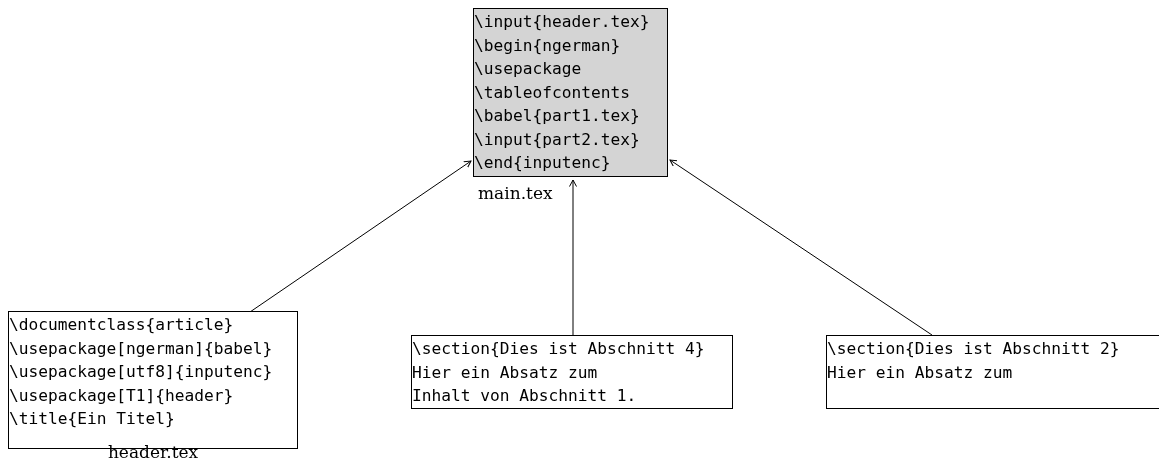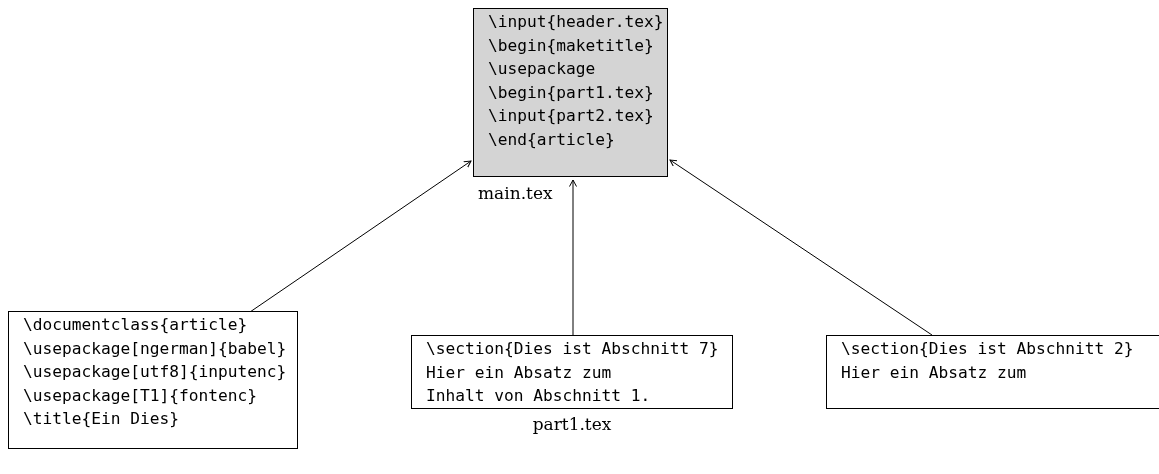--- a/index.html
+++ b/index.html
@@ -20,21 +20,21 @@
     left: 0;
     top: 0;
     width: 1159px;
     height: 474px;
   }
   .file-node {
     position: absolute;
     box-sizing: border-box;
     border: 1px solid #000000;
     background: #ffffff;
-    padding: 1px 14px;
+    padding: 1px 0;
     overflow: hidden;
   }
   .file-node.shaded {
     background: #d4d4d4;
   }
   .code-line {
     font-family: "DejaVu Sans Mono", monospace;
     font-size: 16.2px;
     line-height: 23.5px;
     color: #000000;
@@ -63,41 +63,42 @@
         <path d="M0,0.5 L6.5,4 L0,7.5" fill="none" stroke="#000000" stroke-width="1"></path>
       </marker>
     </defs>
     <line x1="250" y1="312" x2="471" y2="161" stroke="#000000" stroke-width="1" marker-end="url(#arrowhead)"></line>
     <line x1="573" y1="335" x2="573" y2="180" stroke="#000000" stroke-width="1" marker-end="url(#arrowhead)"></line>
     <line x1="932" y1="335" x2="670" y2="160" stroke="#000000" stroke-width="1" marker-end="url(#arrowhead)"></line>
   </svg>
 
   <div class="file-node shaded" style="left:473px; top:8px; width:195px; height:169px;">
     <div class="code-line">\input{header.tex}</div>
-    <div class="code-line">\begin{maketitle}</div>
+    <div class="code-line">\begin{ngerman}</div>
     <div class="code-line">\usepackage</div>
-    <div class="code-line">\begin{part1.tex}</div>
+    <div class="code-line">\tableofcontents</div>
+    <div class="code-line">\babel{part1.tex}</div>
     <div class="code-line">\input{part2.tex}</div>
-    <div class="code-line">\end{article}</div>
+    <div class="code-line">\end{inputenc}</div>
   </div>
   <div class="file-label" style="left:478px; top:183px;">main.tex</div>
 
   <div class="file-node" style="left:8px; top:311px; width:290px; height:138px;">
     <div class="code-line">\documentclass{article}</div>
     <div class="code-line">\usepackage[ngerman]{babel}</div>
     <div class="code-line">\usepackage[utf8]{inputenc}</div>
-    <div class="code-line">\usepackage[T1]{fontenc}</div>
-    <div class="code-line">\title{Ein Dies}</div>
+    <div class="code-line">\usepackage[T1]{header}</div>
+    <div class="code-line">\title{Ein Titel}</div>
   </div>
+  <div class="file-label centered" style="left:8px; top:442px; width:290px;">header.tex</div>
 
   <div class="file-node" style="left:411px; top:335px; width:322px; height:74px;">
-    <div class="code-line">\section{Dies ist Abschnitt 7}</div>
+    <div class="code-line">\section{Dies ist Abschnitt 4}</div>
     <div class="code-line">Hier ein Absatz zum</div>
     <div class="code-line">Inhalt von Abschnitt 1.</div>
   </div>
-  <div class="file-label centered" style="left:411px; top:414px; width:322px;">part1.tex</div>
 
   <div class="file-node" style="left:826px; top:335px; width:374px; height:74px;">
     <div class="code-line">\section{Dies ist Abschnitt 2}</div>
     <div class="code-line">Hier ein Absatz zum</div>
   </div>
 
 </div>
 
 </body></html>

